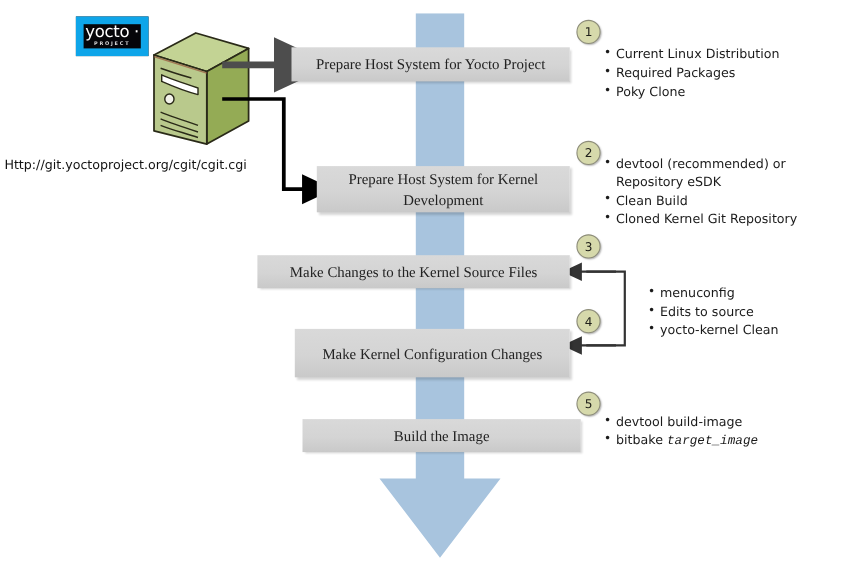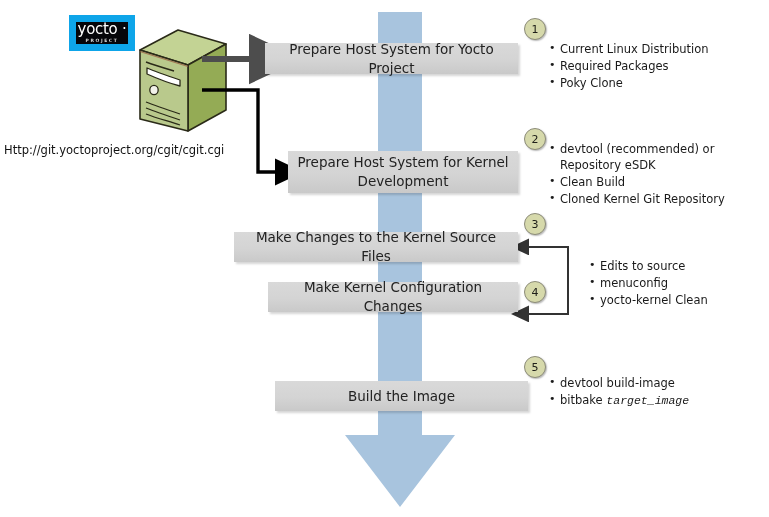--- a/index.html
+++ b/index.html
@@ -97,20 +97,21 @@
     box-shadow: 2px 2px 2px rgba(0,0,0,0.16);
     color: #222222;
     font-size: 13.5px;
     display: flex;
     align-items: center;
     justify-content: center;
     text-align: center;
     line-height: 19px;
     box-sizing: border-box;
     padding: 0 6px;
+    font-family: Liberation Serif, serif;
   }
 
   
   .badge {
     position: absolute;
     width: 22px;
     height: 22px;
     border-radius: 50%;
     background: #d6d9ab;
     border: 1.4px solid #8d8d79;
@@ -246,31 +247,31 @@
     </ul>
   </div>
 
   <div class="pbox" style="left:234px; top:232px; width:284px; height:30px;">
     <span>Make Changes to the Kernel Source Files</span>
   </div>
   <div class="badge" style="left:524px; top:213px;">
     <span>3</span>
   </div>
 
-  <div class="pbox" style="left:268px; top:282px; width:250px; height:30px;text-align:center;">
+  <div class="pbox" style="left:268px; top:299px; width:250px; height:44px;text-align:center;">
     <span>Make Kernel Configuration Changes</span>
   </div>
   <div class="badge" style="left:524px; top:281px;">
     <span>4</span>
   </div>
 
   <div class="notes" style="left:588px; top:258px; width:170px;">
     <ul>
+      <li>menuconfig</li>
       <li>Edits to source</li>
-      <li>menuconfig</li>
       <li>yocto-kernel Clean</li>
     </ul>
   </div>
 
   <div class="pbox" style="left:275px; top:381px; width:253px; height:30px;">
     <span>Build the Image</span>
   </div>
   <div class="badge" style="left:524px; top:356px;">
     <span>5</span>
   </div>

